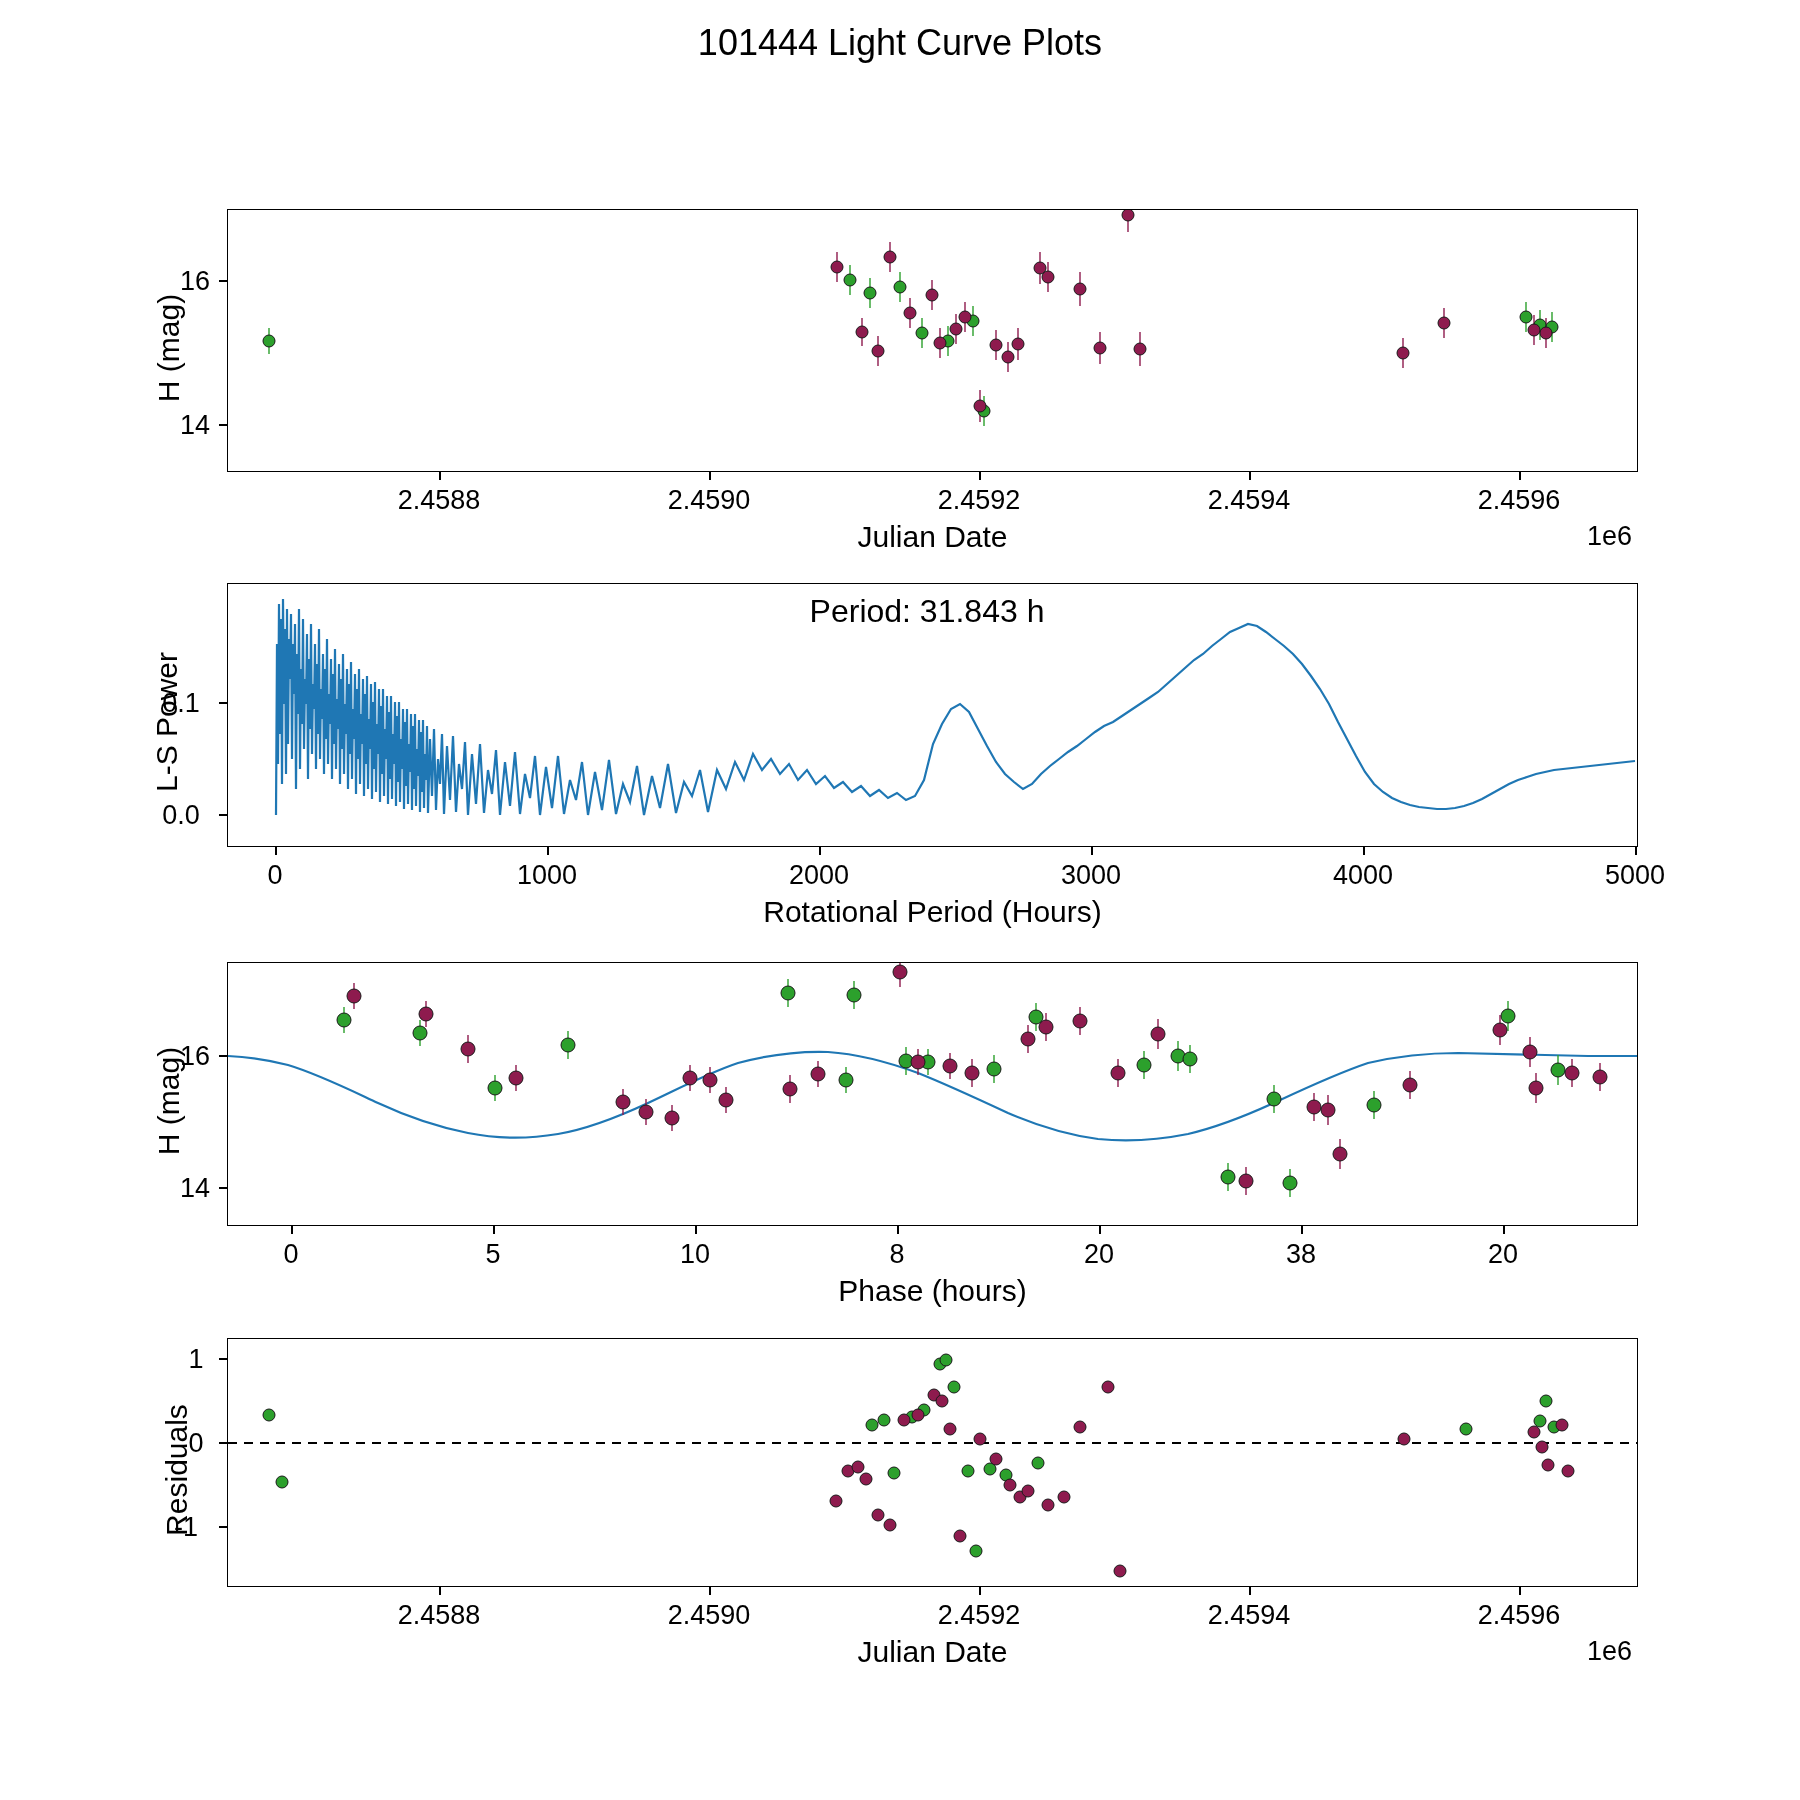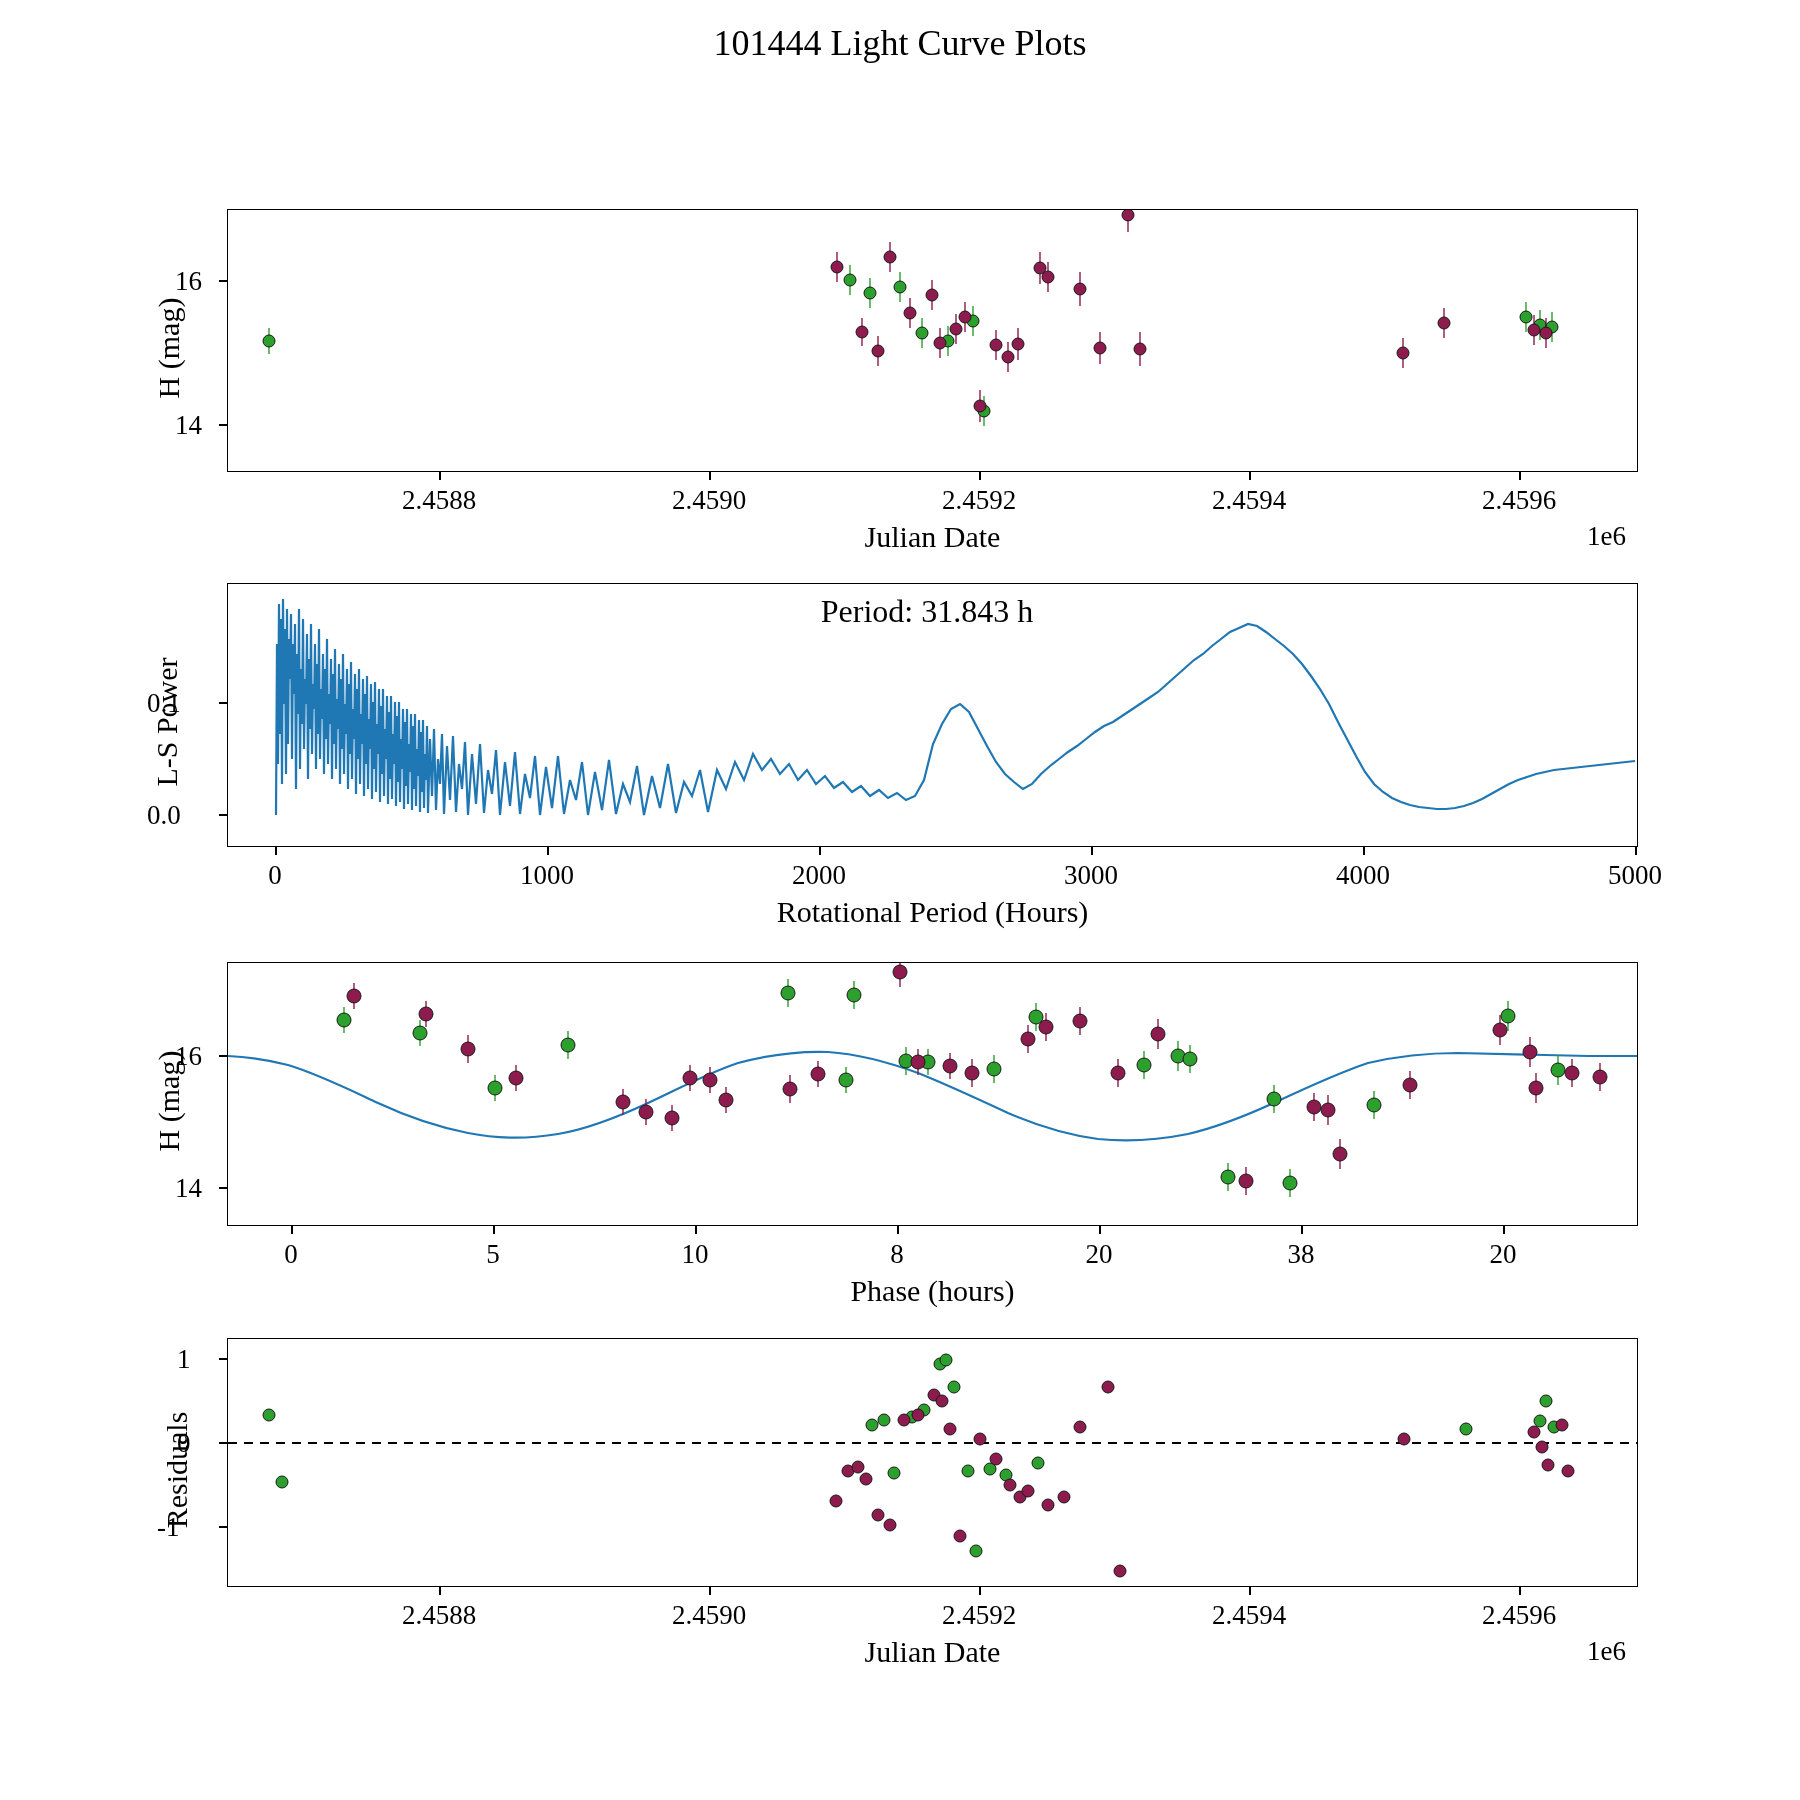--- a/index.html
+++ b/index.html
@@ -5,21 +5,21 @@
   html, body {
     margin: 0;
     padding: 0;
     background: #ffffff;
   }
   #page {
     position: relative;
     width: 1800px;
     height: 1800px;
     background: #ffffff;
-    font-family: Liberation Serif, serif;
+    font-family: Liberation Sans, sans-serif;
     overflow: hidden;
   }
   .figure-title {
     position: absolute;
     left: 0;
     top: 22px;
     width: 1800px;
     text-align: center;
     font-size: 36px;
     color: #000000;
@@ -56,21 +56,21 @@
     position: absolute;
     font-size: 27px;
     color: #000;
     white-space: nowrap;
   }
   .tick-x {
     transform: translateX(-50%);
   }
   .tick-y {
     transform: translateY(-50%);
-    text-align: left;
+    text-align: center;
   }
   .tickmark {
     position: absolute;
     background: #000;
   }
   .offset-label {
     position: absolute;
     font-size: 27px;
     color: #000;
   }

